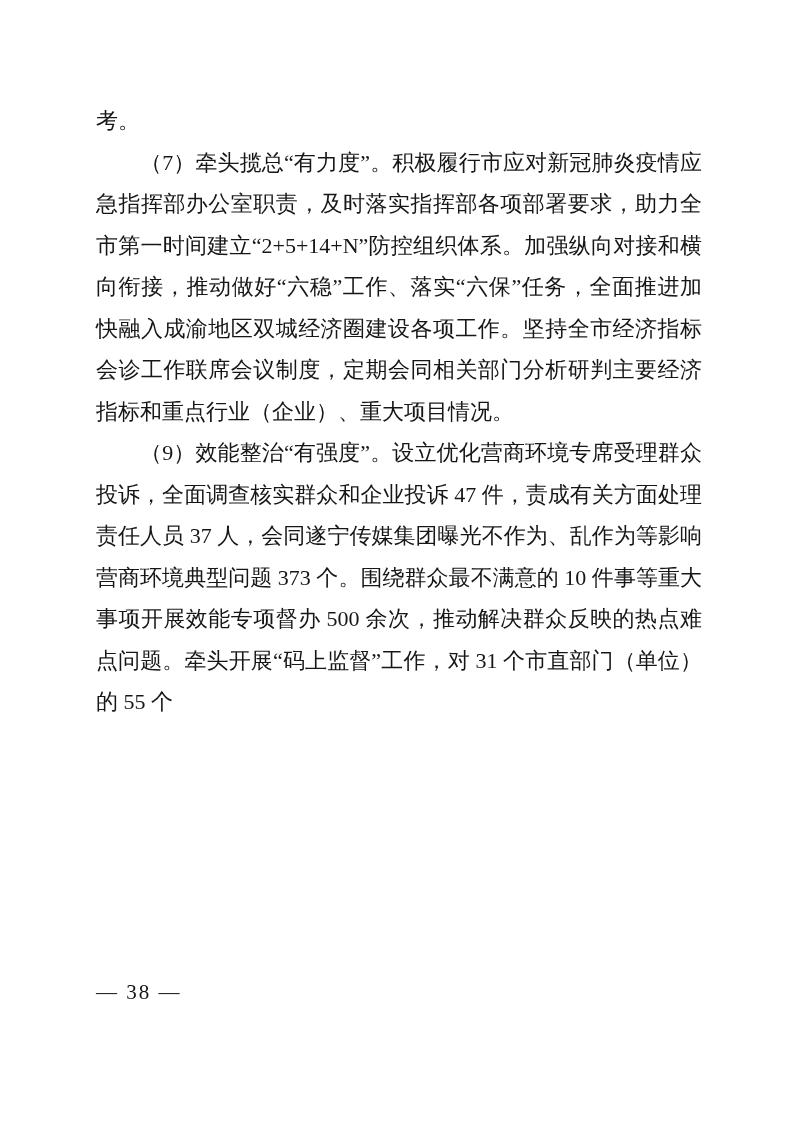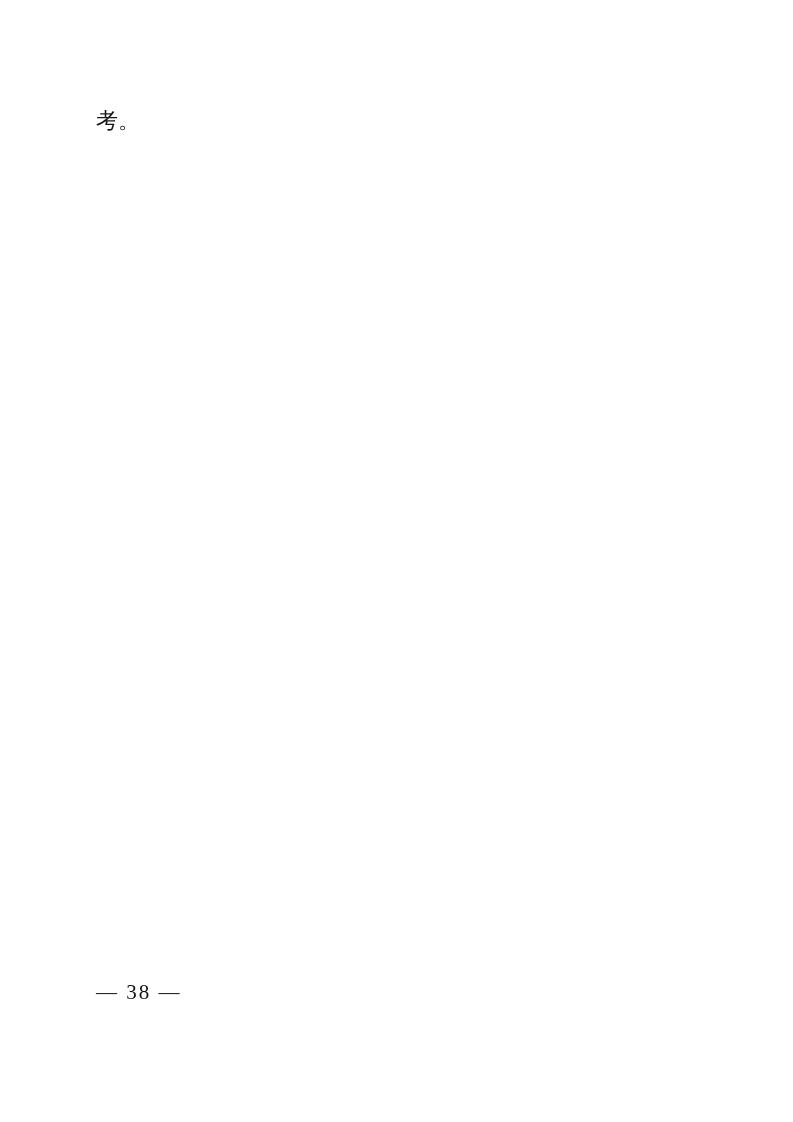--- a/index.html
+++ b/index.html
@@ -50,15 +50,17 @@
     color: #161616;
     letter-spacing: 2px;
   }
 </style>
 </head>
 <body>
 
 <div class="page">
   <div class="content">
     <p class="para no-indent">考。</p>
+    <p class="para">（7）牵头揽总“有力度”。积极履行市应对新冠肺炎疫情应急指挥部办公室职责，及时落实指挥部各项部署要求，助力全市第一时间建立“2+5+14+N”防控组织体系。加强纵向对接和横向衔接，推动做好“六稳”工作、落实“六保”任务，全面推进加快融入成渝地区双城经济圈建设各项工作。坚持全市经济指标会诊工作联席会议制度，定期会同相关部门分析研判主要经济指标和重点行业（企业）、重大项目情况。</p>
+    <p class="para">（9）效能整治“有强度”。设立优化营商环境专席受理群众投诉，全面调查核实群众和企业投诉 47 件，责成有关方面处理责任人员 37 人，会同遂宁传媒集团曝光不作为、乱作为等影响营商环境典型问题 373 个。围绕群众最不满意的 10 件事等重大事项开展效能专项督办 500 余次，推动解决群众反映的热点难点问题。牵头开展“码上监督”工作，对 31 个市直部门（单位）的 55 个</p>
   </div>
   <div class="footer">— 38 —</div>
 </div>
 
 </body></html>

